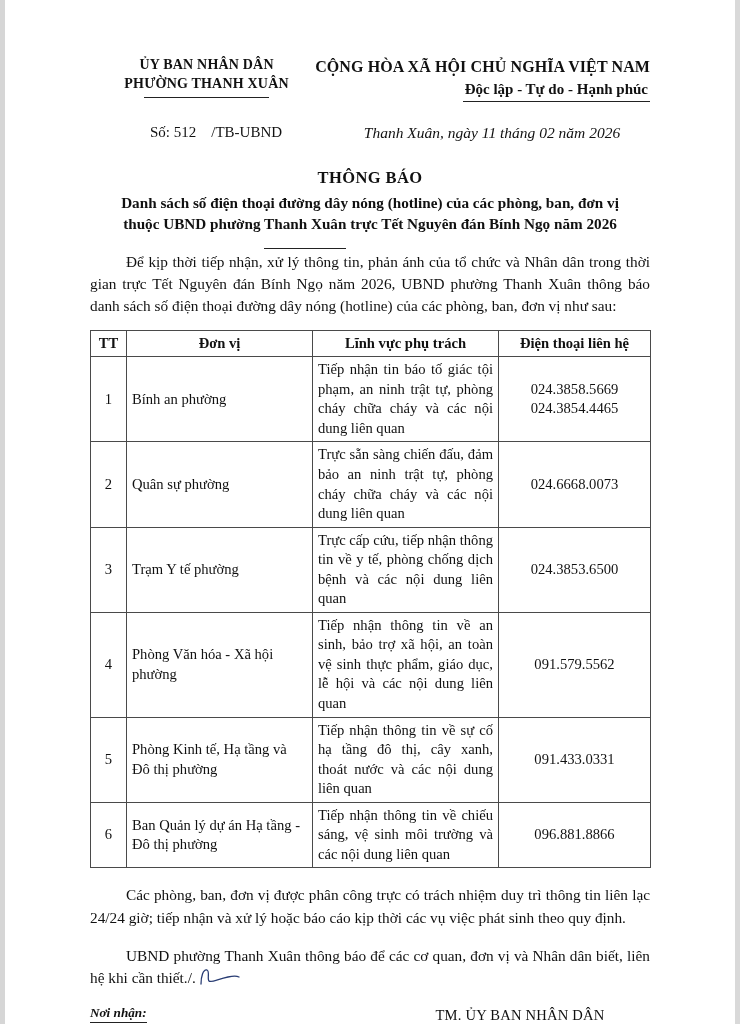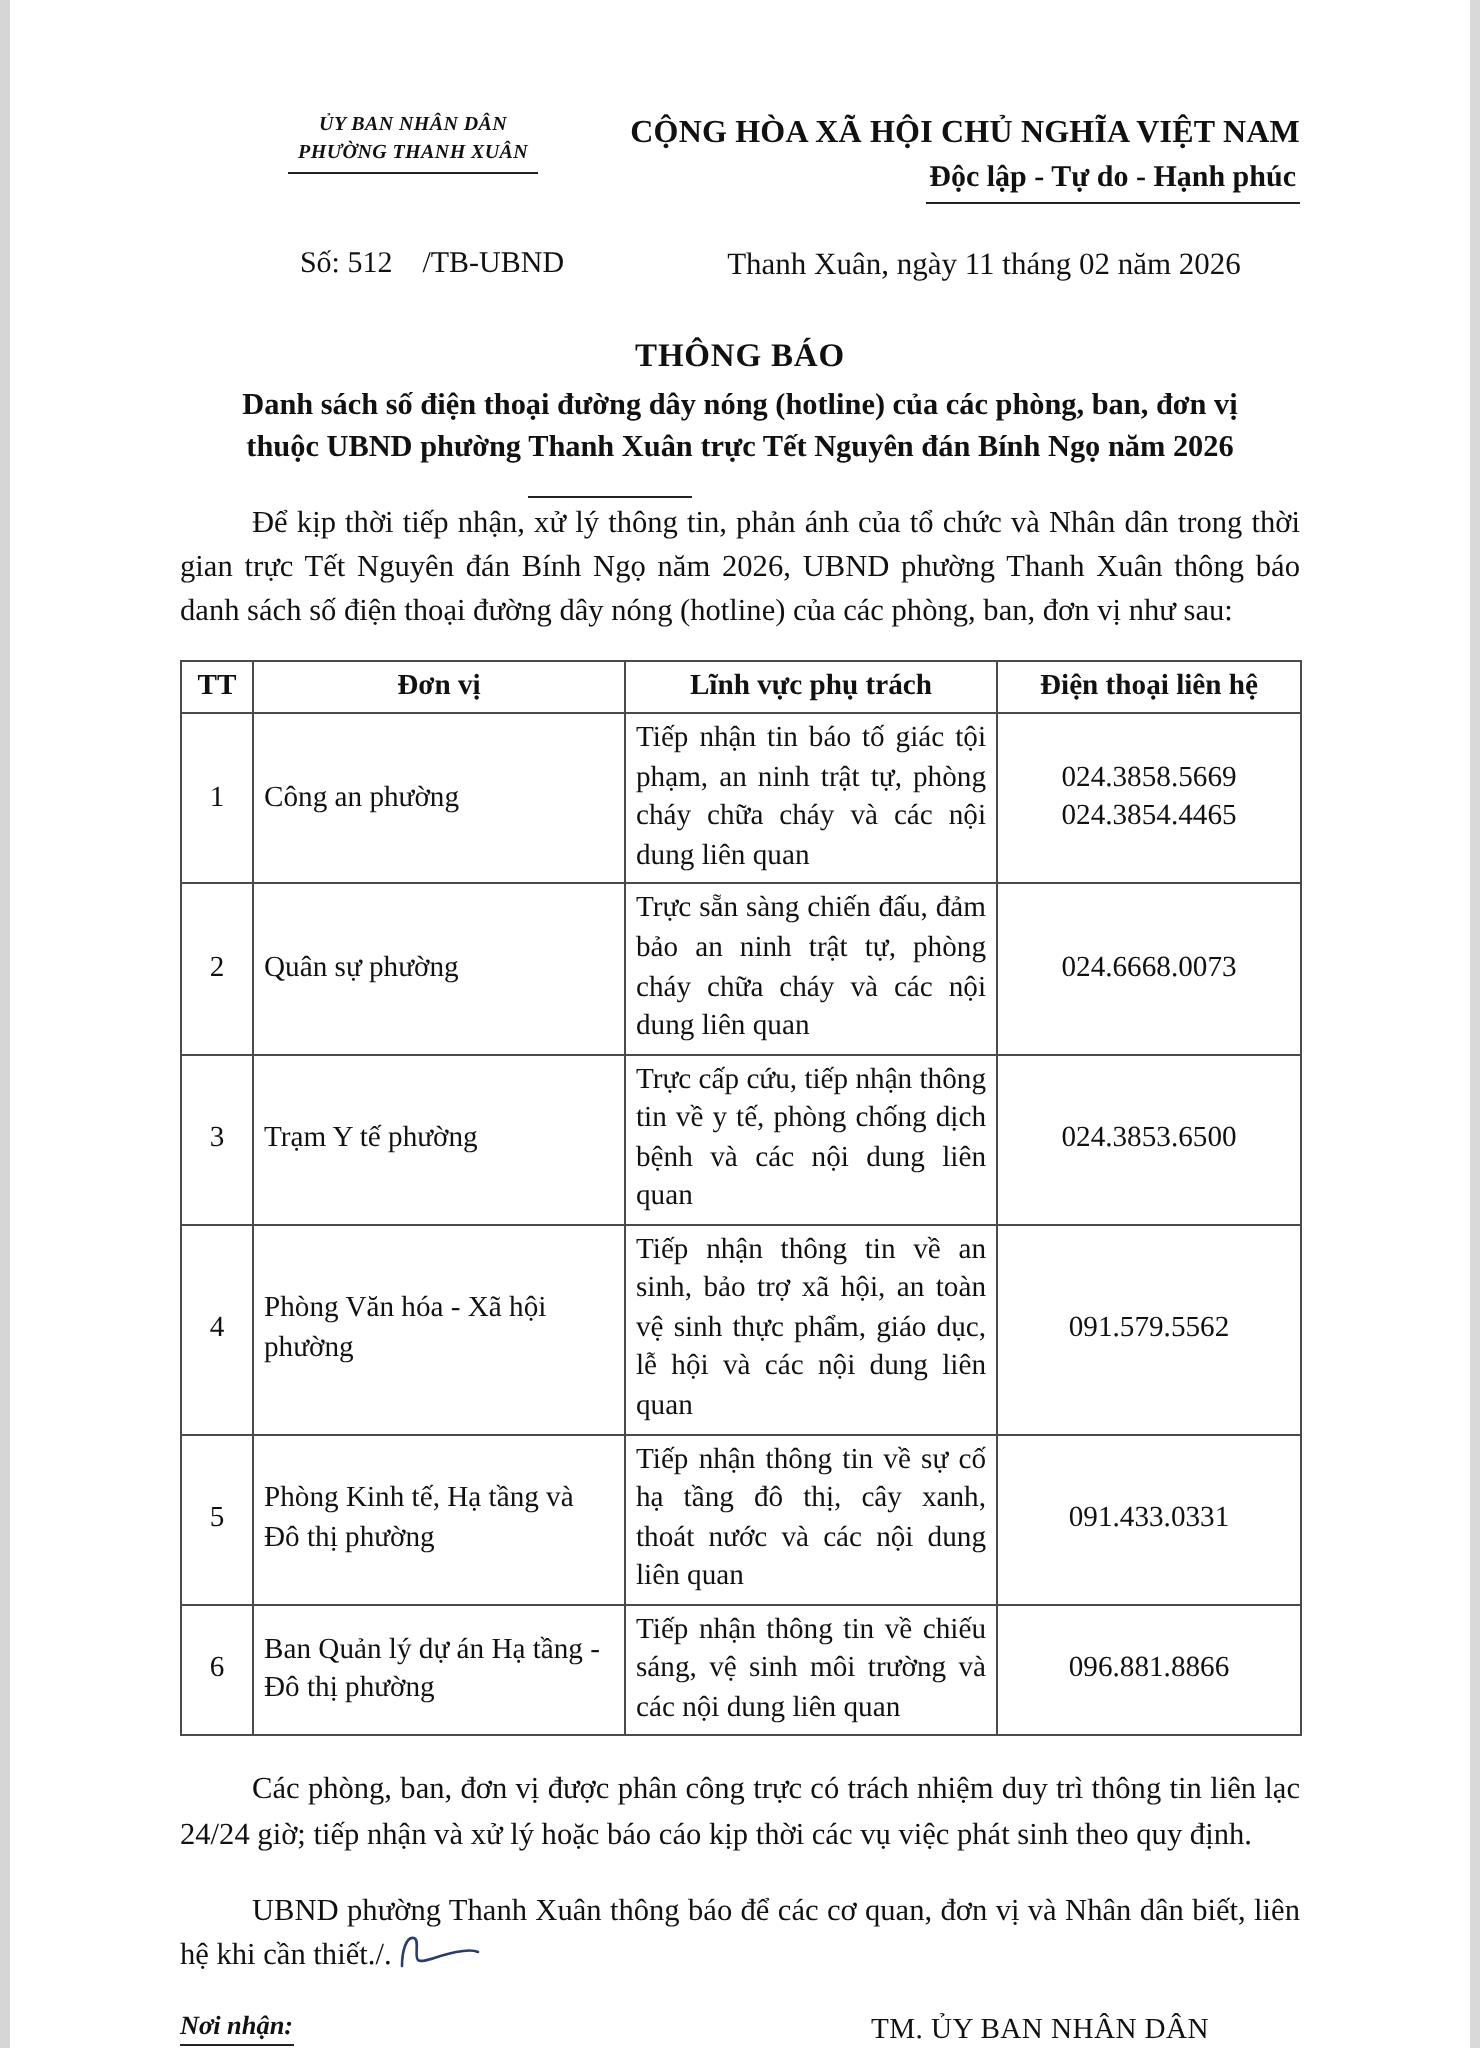--- a/index.html
+++ b/index.html
@@ -43,24 +43,23 @@
     width: 228px;
     text-align: center;
     padding-left: 8px;
   }
   .hdr-right {
     flex: 1;
     text-align: right;
   }
   .org-line1, .org-line2 {
     font-weight: bold;
-    font-size: 10px;
+    font-size: 14px;
     letter-spacing: 0.2px;
     line-height: 1.35;
-    font-style: italic;
   }
   .org-underline {
     width: 125px;
     height: 1px;
     background: #222;
     margin: 3px auto 0;
   }
   .nation-line {
     font-weight: bold;
     font-size: 16px;
@@ -86,20 +85,21 @@
   .docnum {
     width: 236px;
     text-align: center;
     font-size: 15px;
     padding-left: 8px;
     white-space: pre;
   }
   .datecity {
     flex: 1;
     text-align: center;
+    font-style: italic;
     font-size: 15.5px;
   }
 
   
   .title-block {
     text-align: center;
     margin-top: 26px;
   }
   .title-main {
     font-weight: bold;
@@ -243,21 +243,21 @@
         <tr>
           <th>TT</th>
           <th>Đơn vị</th>
           <th>Lĩnh vực phụ trách</th>
           <th>Điện thoại liên hệ</th>
         </tr>
       </thead>
       <tbody>
           <tr>
             <td class="tt">1</td>
-            <td class="unit">Công an phường</td>
+            <td class="unit">Bính an phường</td>
             <td class="field">Tiếp nhận tin báo tố giác tội phạm, an ninh trật tự, phòng cháy chữa cháy và các nội dung liên quan</td>
             <td class="phone">
               <span class="ph">024.3858.5669</span>
               <span class="ph">024.3854.4465</span>
             </td>
           </tr>
           <tr>
             <td class="tt">2</td>
             <td class="unit">Quân sự phường</td>
             <td class="field">Trực sẵn sàng chiến đấu, đảm bảo an ninh trật tự, phòng cháy chữa cháy và các nội dung liên quan</td>

